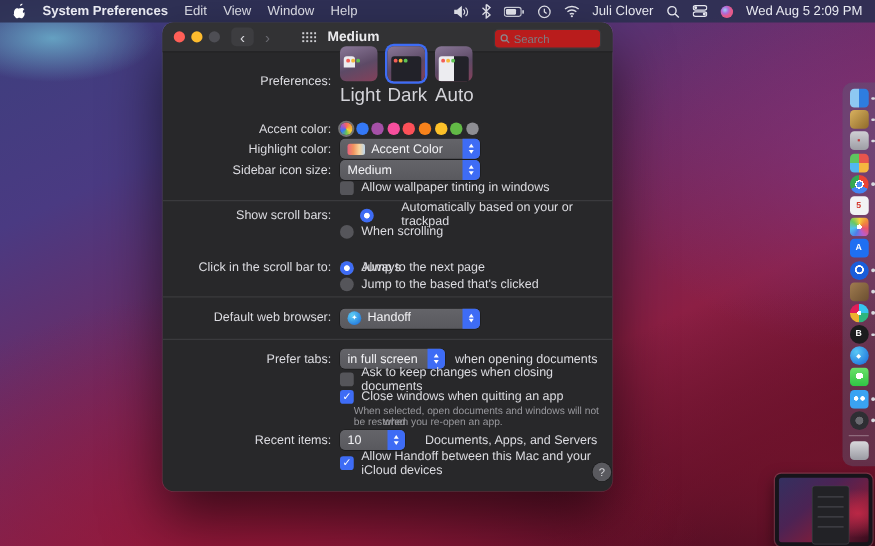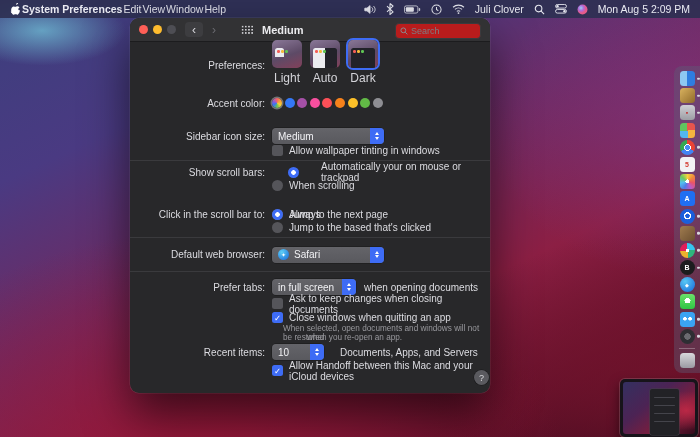--- a/index.html
+++ b/index.html
@@ -9,21 +9,21 @@
     background:
       radial-gradient(120px 50px at 6% 7%, rgba(110,185,210,.8), transparent 70%),
       radial-gradient(300px 220px at 100% 28%, rgba(125,60,145,.55), transparent 72%),
       radial-gradient(470px 300px at 30% 104%, rgba(150,22,55,.9), transparent 75%),
       radial-gradient(320px 200px at 96% 88%, rgba(120,20,45,.8), transparent 78%),
       linear-gradient(155deg,#3c3f7d 0%,#4a3a82 24%,#6f2a62 46%,#8c1f44 66%,#5e1029 85%,#2e0817 100%);
   }
   
   .menubar{position:absolute;left:0;top:0;width:700px;height:18px;
     background:rgba(46,48,82,.92);display:flex;align-items:center;
-    padding:0 10px;box-sizing:border-box;color:#e9eaf2;font-size:10.5px;gap:1px;}
+    padding:0 10px;box-sizing:border-box;color:#e9eaf2;font-size:10.5px;gap:13px;}
   .mb-app{font-weight:bold;}
   .mb-item{opacity:.95;}
   .mb-right{margin-left:auto;display:flex;align-items:center;gap:10px;}
   .mb-right svg{display:block;}
   .mb-user{font-size:10.5px;}
   .mb-clock{font-size:10.5px;}
   .apple svg{display:block;}
   
   .window{position:absolute;left:130px;top:18px;width:360px;height:375px;
     background:#28282a;border-radius:9px;
@@ -56,21 +56,21 @@
   
   .thumb{width:30px;height:28px;border-radius:5px;overflow:hidden;position:relative;
     background:linear-gradient(160deg,#8a7898 0%,#5d4a66 55%,#83405a 100%);}
   .thumb .mini{position:absolute;left:3px;right:3px;top:8px;bottom:0;border-radius:2.5px 2.5px 0 0;}
   .mini.light{background:#ececf0;} .mini.dark{background:#222229;}
   .mini.auto{background:linear-gradient(90deg,#ececf0 50%,#222229 50%);}
   .tdots{position:absolute;left:2px;top:2px;display:flex;gap:1.5px;}
   .tdots i{width:2.6px;height:2.6px;border-radius:50%;display:block;}
   .thumb.selected{box-shadow:0 0 0 2px #3e6cf5;}
   .thumbcol{width:30px;margin-right:8px;text-align:center;}
-  .thumb-label{font-size:12px;color:#d4d4d9;margin-top:3px;}
+  .thumb-label{font-size:15px;color:#d4d4d9;margin-top:3px;}
   
   .dots{display:flex;gap:2.6px;align-items:center;}
   .dot{width:10px;height:10px;border-radius:50%;display:block;}
   .dot-sel{box-shadow:0 0 0 1.5px rgba(255,255,255,.35);}
   
   .select{height:16px;background:linear-gradient(180deg,#646469,#59595e);border-radius:4px;
     display:flex;align-items:center;padding-left:6px;color:#f2f2f5;font-size:10px;
     box-shadow:0 0 0 .5px rgba(0,0,0,.4);}
   .cap{width:14px;align-self:stretch;background:#3e6cf5;border-radius:0 4px 4px 0;margin-left:auto;
     display:flex;flex-direction:column;align-items:center;justify-content:center;gap:1.5px;flex:none;}
@@ -182,21 +182,21 @@
             <defs>
               <radialGradient id="sg" cx="35%" cy="35%">
                 <stop offset="0%" stop-color="#9bd0f5"></stop>
                 <stop offset="55%" stop-color="#b06ad8"></stop>
                 <stop offset="100%" stop-color="#e55a8a"></stop>
               </radialGradient>
             </defs>
             <circle cx="6" cy="6" r="5.4" fill="url(#sg)"></circle>
           </svg>
       </span>
-      <span class="mb-clock">Mon Aug 5 2:09 PM</span>
+      <span class="mb-clock">Wed Aug 5 2:09 PM</span>
     </div>
   </div>
 
   <div class="window">
     <div class="titlebar">
       <div class="lights">
         <span class="light l-close"></span>
         <span class="light l-min"></span>
         <span class="light l-zoom"></span>
       </div>
@@ -221,60 +221,71 @@
               <span class="tdots">
                 <i style="background:#f35e57"></i>
                 <i style="background:#f5b93a"></i>
                 <i style="background:#5fc454"></i>
               </span>
             </div>
         </div>
         <div class="thumb-label">Light</div>
       </div>
       <div class="thumbcol">
+        <div class="thumb selected">
+          <div class="mini dark">
+              <span class="tdots">
+                <i style="background:#f35e57"></i>
+                <i style="background:#f5b93a"></i>
+                <i style="background:#5fc454"></i>
+              </span>
+            </div>
+        </div>
+        <div class="thumb-label">Dark</div>
+      </div>
+      <div class="thumbcol">
         <div class="thumb">
           <div class="mini auto">
               <span class="tdots">
                 <i style="background:#f35e57"></i>
                 <i style="background:#f5b93a"></i>
                 <i style="background:#5fc454"></i>
               </span>
             </div>
         </div>
         <div class="thumb-label">Auto</div>
-      </div>
-      <div class="thumbcol">
-        <div class="thumb selected">
-          <div class="mini dark">
-              <span class="tdots">
-                <i style="background:#f35e57"></i>
-                <i style="background:#f5b93a"></i>
-                <i style="background:#5fc454"></i>
-              </span>
-            </div>
-        </div>
-        <div class="thumb-label">Dark</div>
       </div>
     </div>
 
     <div class="row" style="top:78px;height:14px;">
       <div class="lbl">Accent color:</div>
       <div class="dots">
           <span class="dot dot-sel" style="background: conic-gradient(rgb(245, 101, 101), rgb(247, 162, 59), rgb(247, 208, 56), rgb(104, 193, 88), rgb(52, 120, 246), rgb(155, 89, 208), rgb(245, 101, 101));"></span>
           <span class="dot" style="background: rgb(52, 120, 246);"></span>
           <span class="dot" style="background: rgb(165, 80, 167);"></span>
           <span class="dot" style="background: rgb(247, 79, 158);"></span>
           <span class="dot" style="background: rgb(252, 80, 88);"></span>
           <span class="dot" style="background: rgb(247, 130, 27);"></span>
           <span class="dot" style="background: rgb(253, 193, 41);"></span>
           <span class="dot" style="background: rgb(98, 186, 70);"></span>
           <span class="dot" style="background: rgb(142, 142, 147);"></span>
         </div>
     </div>
 
+    <div class="row" style="top:93px;height:16px;">
+      <div class="lbl">Highlight color:</div>
+      <div class="select" style="width:106px;">
+        <span class="swatch"></span>
+        <span>Accent Color</span>
+        <span class="cap">
+            <span class="tri-up"></span>
+            <span class="tri-dn"></span>
+          </span>
+      </div>
+    </div>
 
     <div class="row" style="top:110px;height:16px;">
       <div class="lbl">Sidebar icon size:</div>
       <div class="select" style="width:106px;">
         <span>Medium</span>
         <span class="cap">
             <span class="tri-up"></span>
             <span class="tri-dn"></span>
           </span>
       </div>
@@ -284,21 +295,21 @@
       <div class="lbl"></div>
       <span class="check"></span>
       <span>Allow wallpaper tinting in windows</span>
     </div>
 
     <div class="sep" style="top:142px;"></div>
 
     <div class="row" style="top:148px;height:12px;gap:16px;">
       <div class="lbl">Show scroll bars:</div>
       <span class="radio sel"></span>
-      <span>Automatically your on mouse or trackpad</span>
+      <span>Automatically based on your or trackpad</span>
     </div>
     <div class="row" style="top:161px;height:12px;">
       <div class="lbl"></div>
       <span class="radio"></span>
       <span>When scrolling</span>
     </div>
     <div class="row" style="top:190px;height:12px;">
       <div class="lbl"></div>
       <span class="radio"></span>
       <span>Always</span>
@@ -314,21 +325,21 @@
       <span class="radio"></span>
       <span>Jump to the based that's clicked</span>
     </div>
 
     <div class="sep" style="top:219px;"></div>
 
     <div class="row" style="top:228px;height:17px;">
       <div class="lbl">Default web browser:</div>
       <div class="select" style="width:106px;">
         <span class="safari-ico">✦</span>
-        <span>Safari</span>
+        <span>Handoff</span>
         <span class="cap">
             <span class="tri-up"></span>
             <span class="tri-dn"></span>
           </span>
       </div>
     </div>
 
     <div class="sep" style="top:253px;"></div>
 
     <div class="row" style="top:261px;height:16px;">

